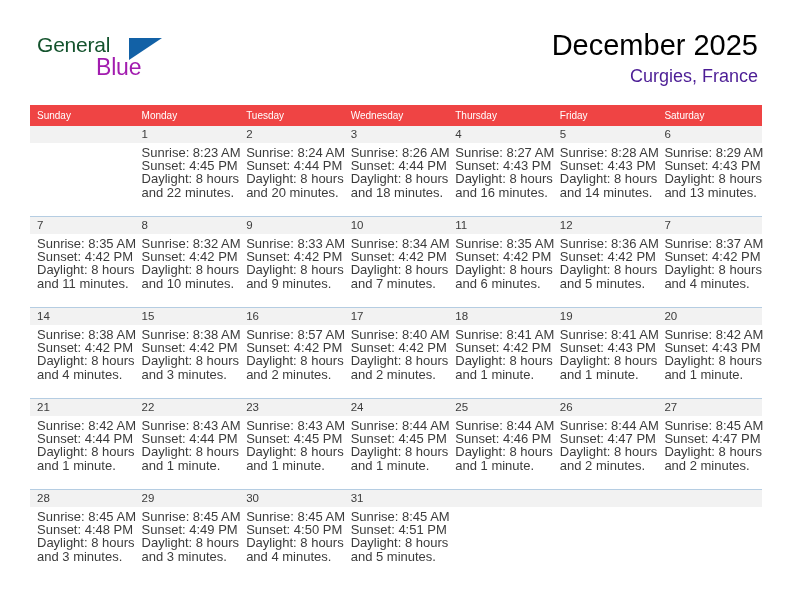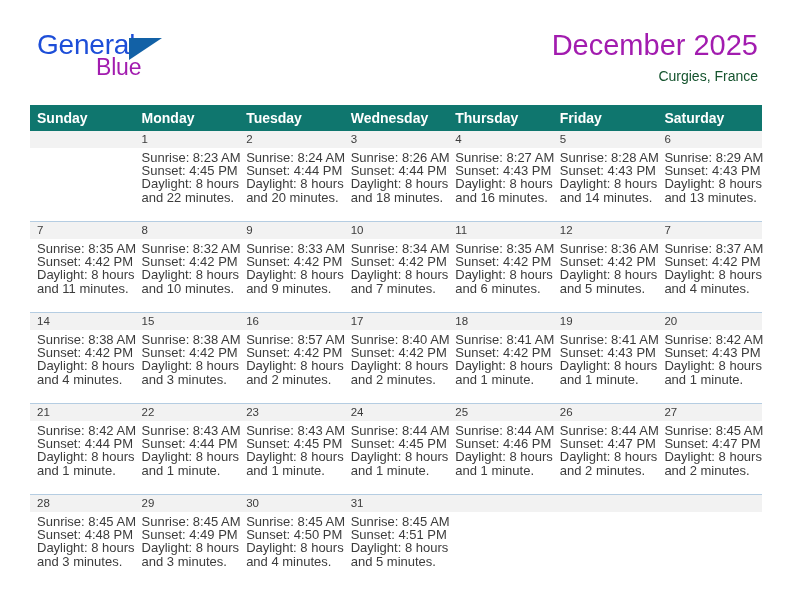--- a/index.html
+++ b/index.html
@@ -33,22 +33,22 @@
     position: absolute;
     left: 0;
     top: 4px;
     width: 220px;
     height: 58px;
   }
   .brand-general {
     position: absolute;
     left: 3px;
     top: 0px;
-    font-size: 28px;
-    color: #1d4ed8;
+    font-size: 21px;
+    color: #14532d;
     letter-spacing: -0.2px;
     line-height: 26px;
   }
   .brand-blue {
     position: absolute;
     left: 62px;
     top: 22px;
     font-size: 23px;
     color: #a21caf;
     letter-spacing: -0.2px;
@@ -66,46 +66,46 @@
 
   .title-block {
     position: absolute;
     right: 0;
     top: 0;
     text-align: right;
   }
   .month-title {
     font-size: 29px;
     font-weight: normal;
-    color: #a21caf;
+    color: #000000;
     line-height: 34px;
     white-space: nowrap;
   }
   .location {
-    font-size: 14px;
-    color: #14532d;
+    font-size: 18px;
+    color: #4c1d95;
     line-height: 20px;
     margin-top: 4px;
     white-space: nowrap;
   }
 
   
   .calendar {
     position: absolute;
     left: 30px;
     top: 105px;
     width: 732px;
     border-collapse: collapse;
     table-layout: fixed;
   }
   .calendar th {
-    background: #0f766e;
+    background: #ef4444;
     color: #ffffff;
-    font-size: 14px;
-    font-weight: bold;
+    font-size: 10px;
+    font-weight: normal;
     text-align: left;
     padding: 5px 0 5px 7px;
     height: 11px;
     border: none;
   }
   .calendar td {
     vertical-align: top;
     padding: 0;
     border: none;
     width: 104.57px;

